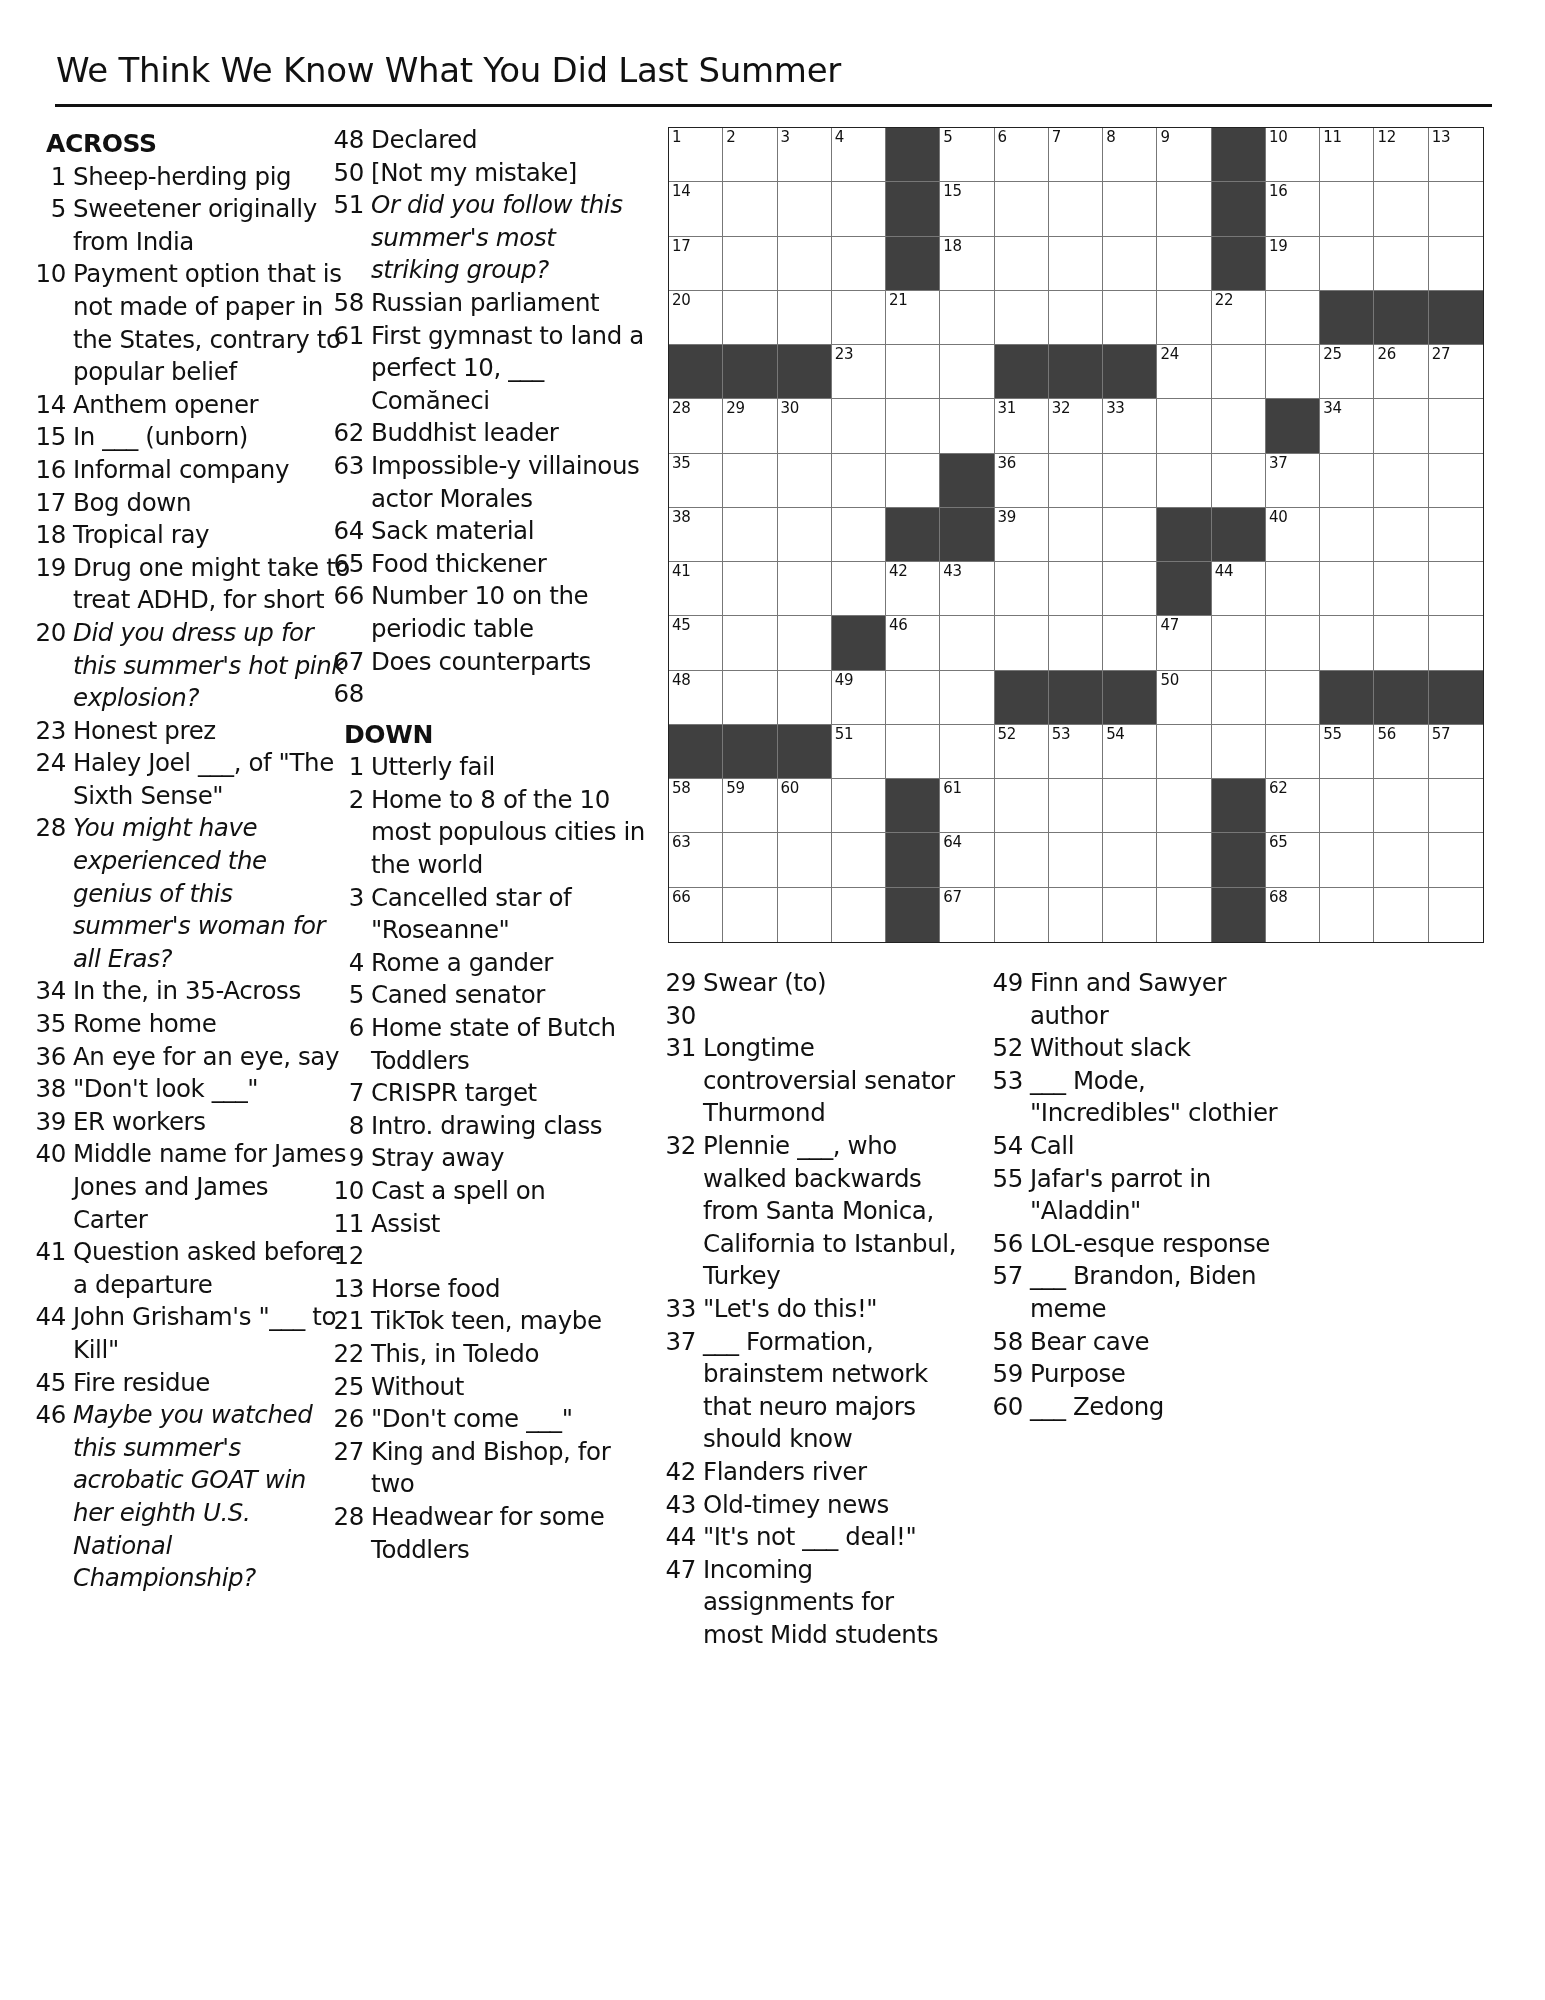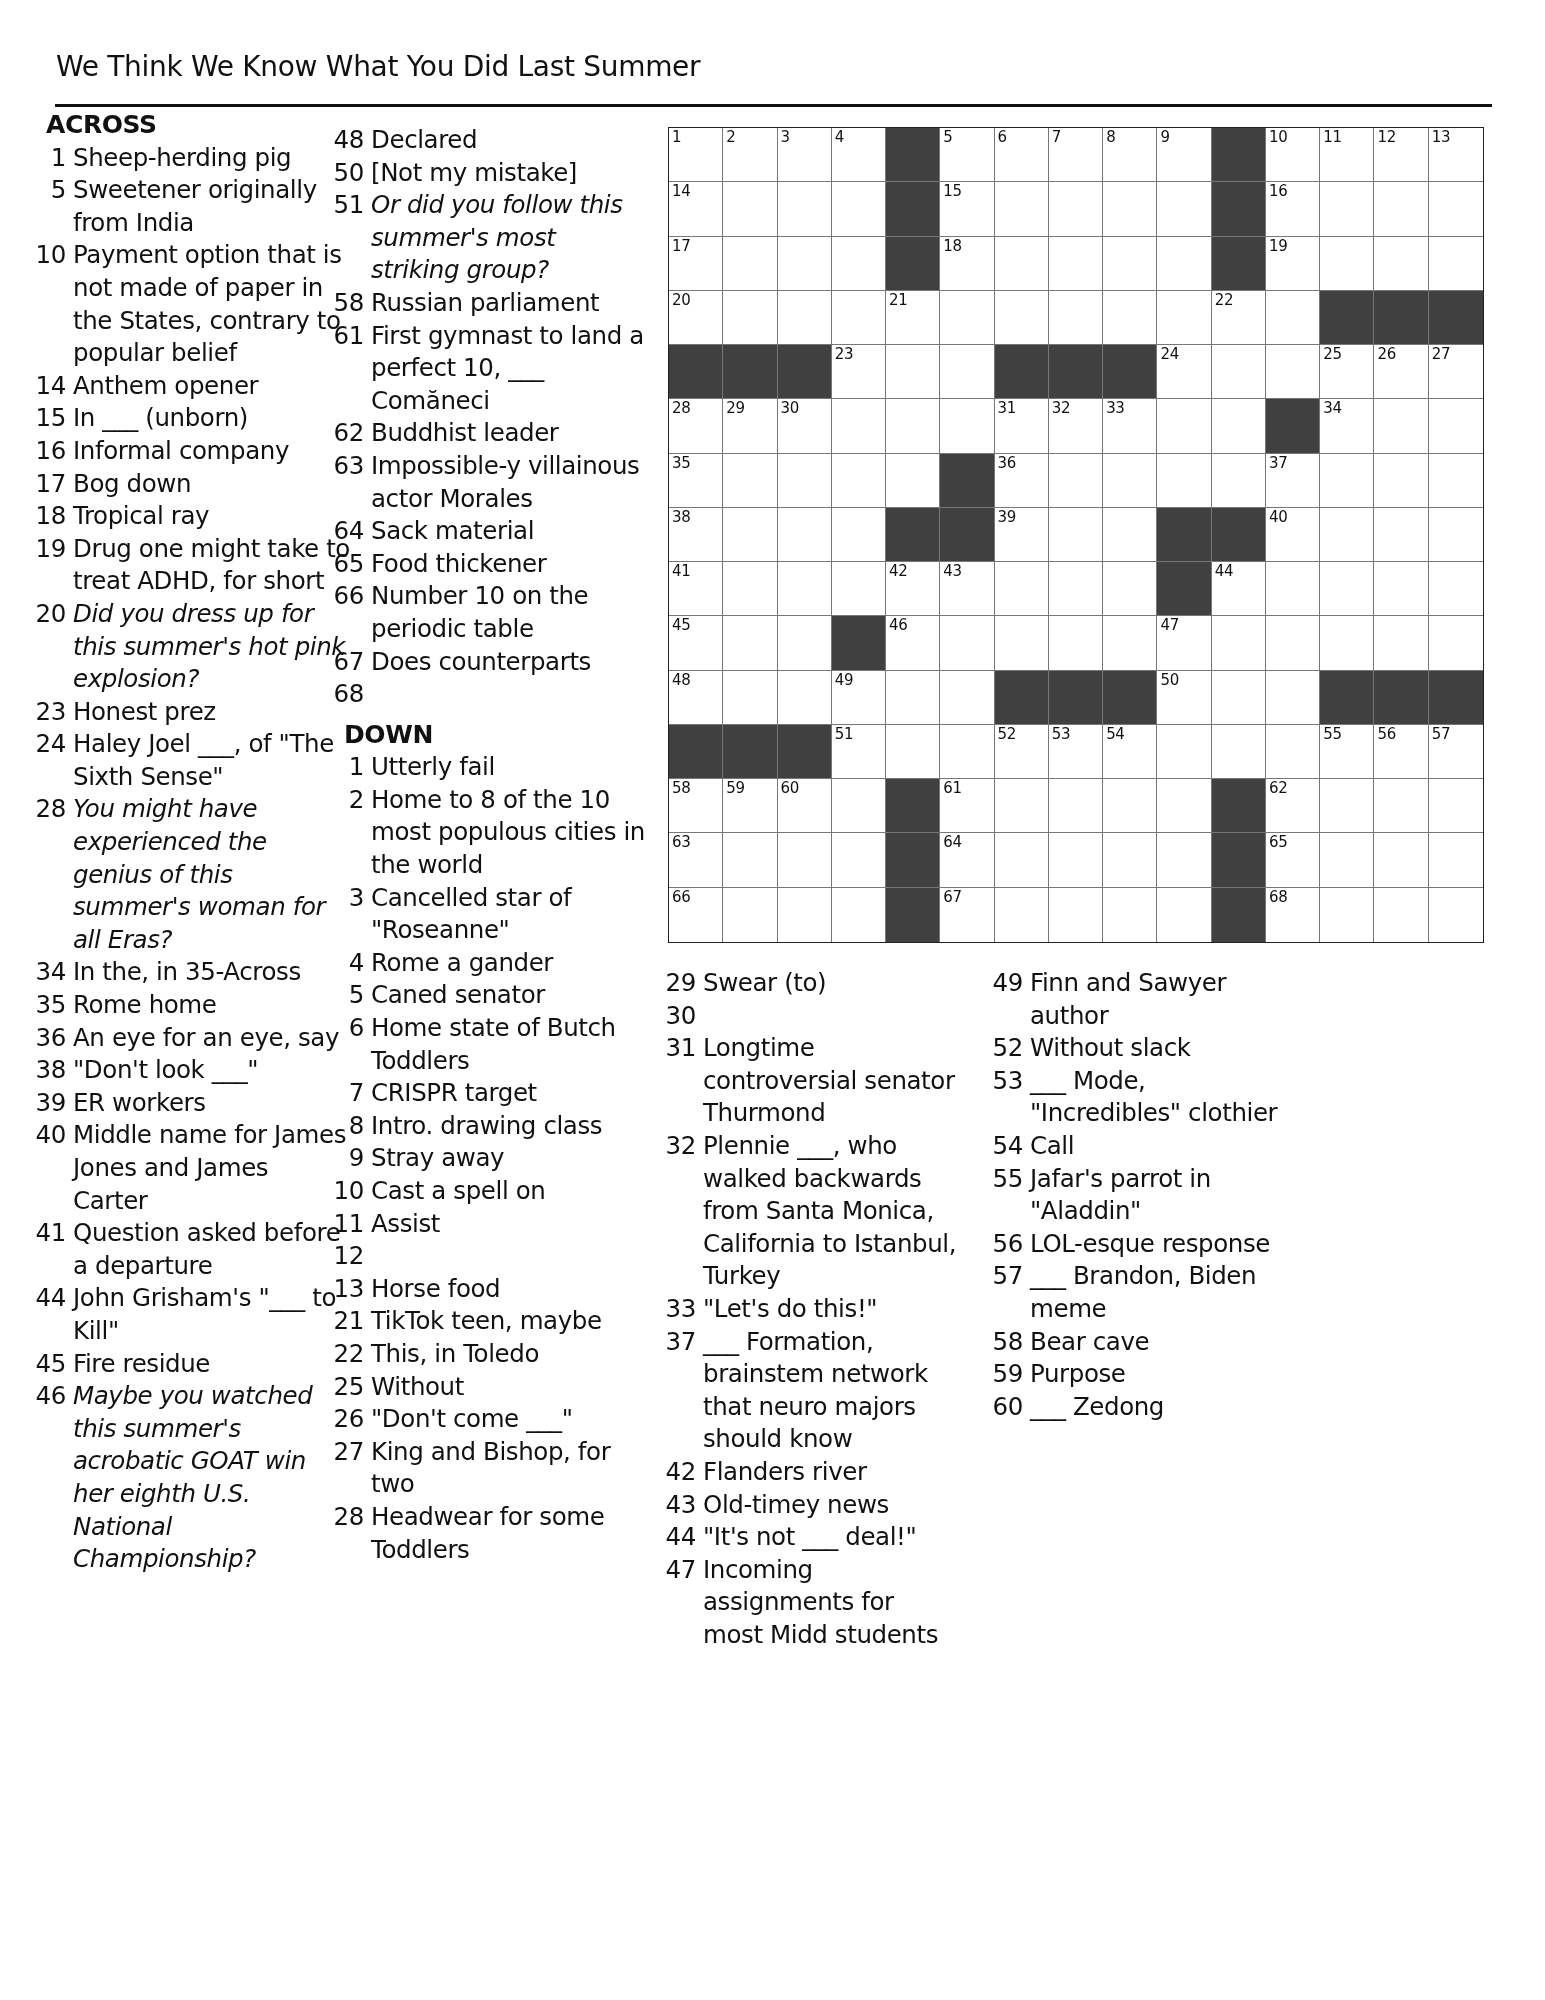--- a/index.html
+++ b/index.html
@@ -1,28 +1,28 @@
 <!DOCTYPE html>
 <html><head>
 <meta charset="utf-8">
 <style>
   html, body { margin: 0; padding: 0; background: #ffffff; }
   body { width: 1545px; height: 2000px; position: relative; overflow: hidden;
          font-family: "DejaVu Sans", sans-serif; color: #111; }
-  .title { position: absolute; left: 56px; top: 50px; font-size: 28px; font-weight: normal;
+  .title { position: absolute; left: 56px; top: 50px; font-size: 34px; font-weight: normal;
            letter-spacing: -0.3px; color: #111; font-family: "DejaVu Sans", sans-serif; }
   .rule { position: absolute; left: 55px; top: 104px; width: 1437px; height: 3px; background: #111; }
   .col { position: absolute; font-size: 24.5px; line-height: 32.6px; letter-spacing: -0.4px; }
   .col-head { font-weight: bold; margin-left: 16px; font-size: 25px; }
   .col-head.down { margin-top: 8px; }
   .clue { display: flex; }
   .clue .num { width: 36px; text-align: right; padding-right: 7px; flex: none; }
   .clue .txt { flex: 1; }
   .clue .txt.italic { font-style: italic; }
-  #col1 { left: 30px; top: 109px; width: 320px; }
+  #col1 { left: 30px; top: 128px; width: 320px; }
   #col2 { left: 328px; top: 124px; width: 320px; }
   #col3 { left: 660px; top: 967px; width: 300px; }
   #col4 { left: 987px; top: 967px; width: 300px; }
   .grid { position: absolute; left: 668px; top: 127px; width: 816px; height: 816px;
           display: grid; grid-template-columns: repeat(15, 1fr); grid-template-rows: repeat(15, 1fr);
           border: 1.5px solid #222; box-sizing: border-box; }
   .cell { border-right: 1px solid #777; border-bottom: 1px solid #777; position: relative; background: #fff; box-sizing: border-box; }
   .cell.black { background: #404040; }
   .cell .n { position: absolute; left: 3px; top: 1px; font-size: 15px; line-height: 17px; color: #111; letter-spacing: -0.3px; }
 </style>

